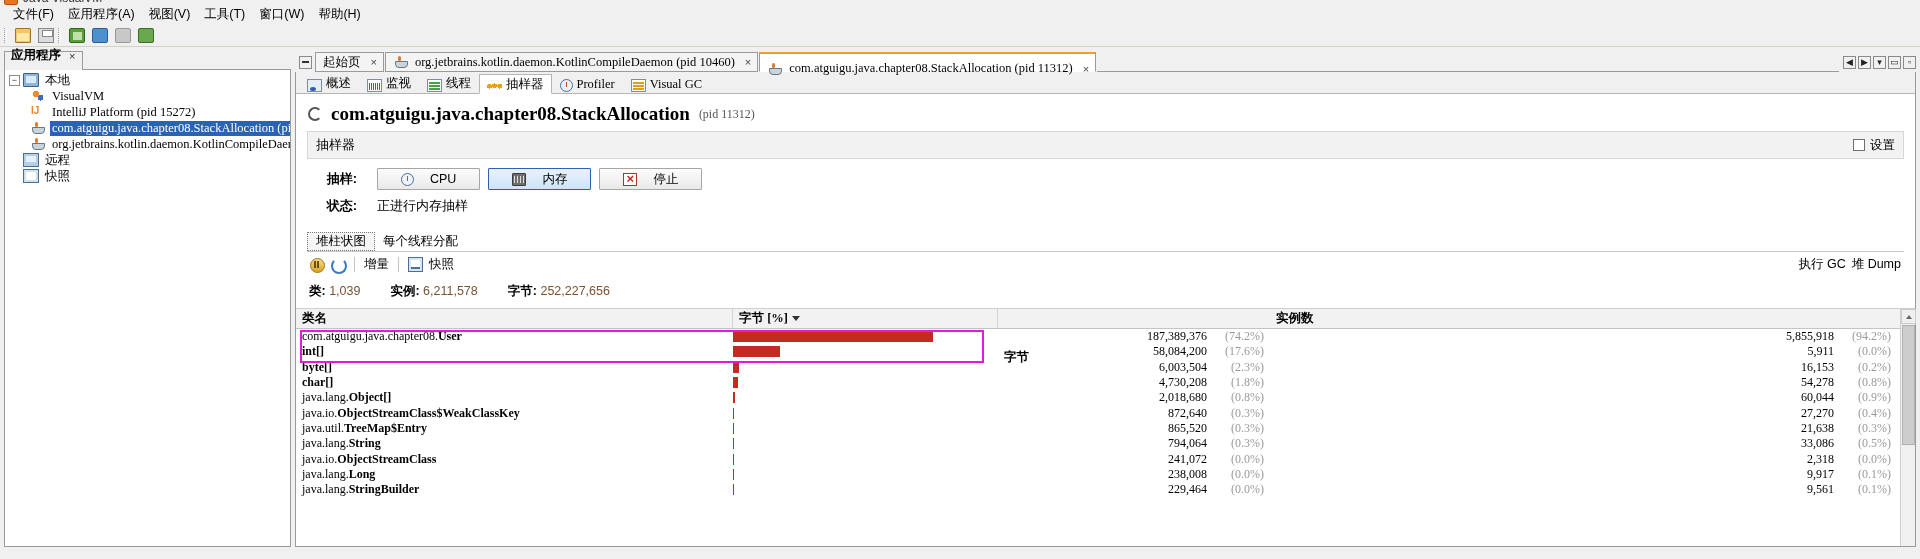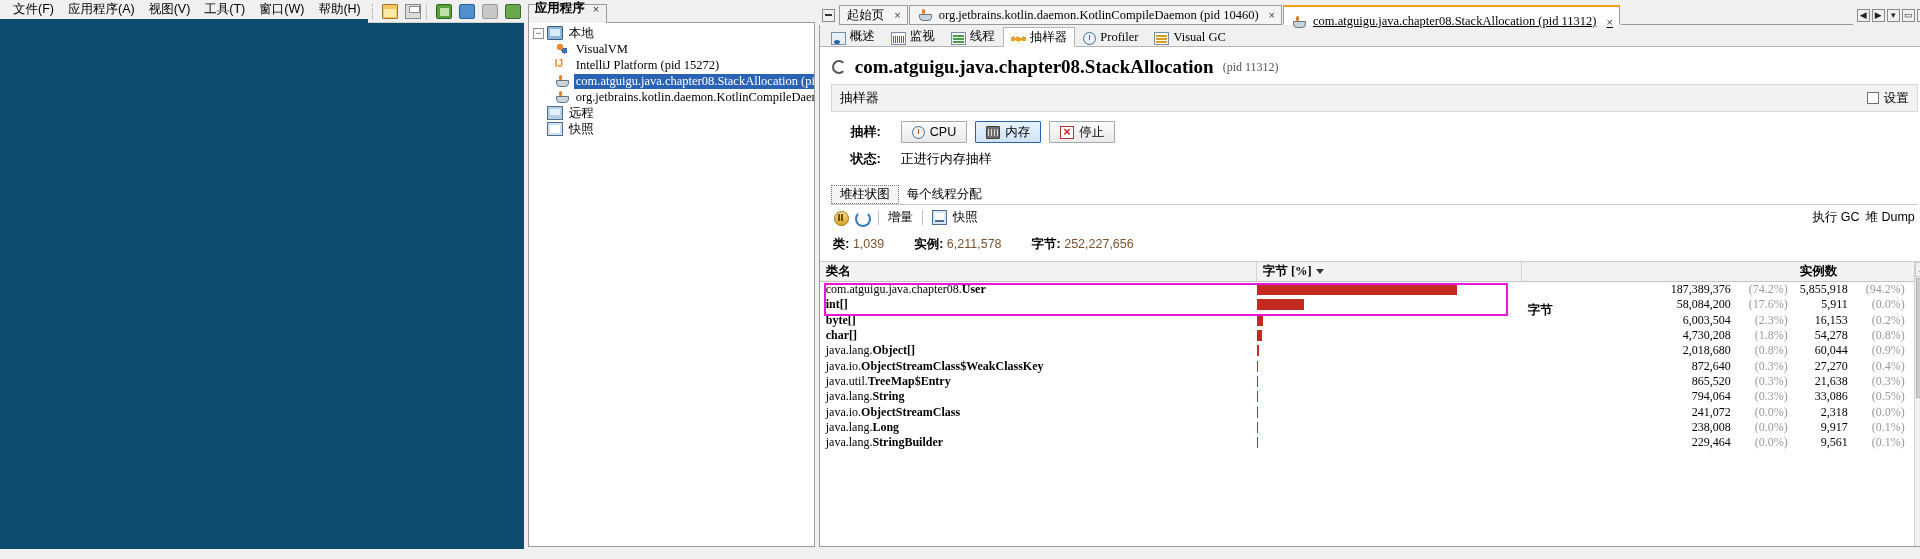--- a/index.html
+++ b/index.html
@@ -5,21 +5,21 @@
   * { box-sizing: border-box; }
   html, body {
     margin: 0; padding: 0;
     width: 1920px; height: 559px;
     overflow: hidden;
     background: #f0f0f0;
     font-family: "Liberation Sans", sans-serif;
     font-size: 12px;
     color: #000;
   }
-  .app { width: 1920px; height: 549px; position: relative; background: #0c4a6e; display: flex; flex-direction: row; }
+  .app { width: 1920px; height: 549px; position: relative; background: #0c4a6e; display: flex; flex-direction: column; }
 
   
   .titlebar {
     height: 5px; background: #f0f0f0; position: relative; overflow: hidden;
     border-bottom: 0px;
   }
   .titlebar-inner { position: absolute; top: -9px; left: 4px; display: flex; align-items: center; gap: 5px; font-size: 12px; color: #333; }
   .tb-icon { width: 14px; height: 14px; background: #e8761a; border: 1px solid #b35511; border-radius: 2px; position: relative; }
 
   
@@ -96,21 +96,21 @@
   .doc-tabrow { display: flex; align-items: flex-end; height: 22px; position: relative; }
   .doc-collapse { width: 20px; display: flex; align-items: center; justify-content: center; height: 20px; }
   .sqbtn { width: 13px; height: 13px; border: 1px solid #8a8a8a; background: #f0f0f0; display: flex; align-items: center; justify-content: center; }
   .sqbtn i { display: block; width: 7px; height: 2px; background: #333; }
   .dtab {
     height: 20px; display: flex; align-items: center; gap: 6px;
     border: 1px solid #9a9a9a; border-bottom: 1px solid #9a9a9a;
     background: #f4f4f4; padding: 0 6px 0 7px; font-size: 12.5px;
     font-family: "Liberation Serif", serif; white-space: nowrap; margin-right: 1px;
   }
-  .dtab.active { background: #fff; border-bottom-color: #fff; border-top: 2px solid #f3a020; padding-top: 12px; text-decoration: underline; }
+  .dtab.active { background: #fff; border-bottom-color: #fff; border-top: 2px solid #f3a020; padding-top: 12px; }
   .dtab .x { font-family: "Liberation Sans", sans-serif; font-size: 11px; color: #444; margin-left: 4px; }
   .dtab-fill { flex: 1; height: 20px; border-bottom: 1px solid #9a9a9a; }
   .doc-right-btns { display: flex; align-items: center; gap: 2px; padding-left: 4px; height: 20px; }
   .mini { width: 13px; height: 13px; border: 1px solid #8a8a8a; background: #f0f0f0; font-size: 9px;
           line-height: 11px; text-align: center; color: #222; }
 
   .doc-body { flex: 1; border: 1px solid #9a9a9a; border-top: none; background: #fff; display: flex; flex-direction: column; min-height: 0; }
 
   .subtabs { display: flex; align-items: flex-end; height: 22px; background: #f0f0f0; border-bottom: 1px solid #b5b5b5; padding-left: 3px; }
   .subtab { display: flex; align-items: flex-end; gap: 4px; height: 20px; padding: 0 7px; font-size: 12.5px;
@@ -147,22 +147,22 @@
     display: flex; align-items: center; justify-content: space-between;
   }
   .settings-box { display: flex; align-items: center; gap: 5px; font-size: 12.5px; }
   .cb { width: 12px; height: 12px; border: 1px solid #707070; background: #fff; }
 
   .ctrl-area { padding: 9px 0 0 0; margin: 0 11px; }
   .ctrl-row { display: flex; align-items: center; gap: 0; margin-bottom: 7px; }
   .ctrl-label { width: 70px; text-align: right; font-weight: bold; font-size: 13px; padding-right: 20px; }
   .btn {
     height: 22px; min-width: 60px; border: 1px solid #a6a6a6; background: linear-gradient(#fcfcfc,#e9e9e9);
-    display: inline-flex; align-items: center; justify-content: center; gap: 5px;
-    font-size: 12.5px; padding: 0 10px; margin-right: 8px; border-radius: 1px;
+    display: inline-flex; align-items: center; justify-content: center; gap: 16px;
+    font-size: 12.5px; padding: 0 23px; margin-right: 8px; border-radius: 1px;
   }
   .btn.primary { border: 1px solid #2a63b4; background: linear-gradient(#e8f2fd,#cfe3f8); }
   .bi { width: 14px; height: 13px; position: relative; flex: 0 0 auto; }
   .bi-cpu { border-radius: 50%; border: 1px solid #4a6f92; background: #eef4fb; width: 13px; height: 13px; }
   .bi-cpu:after { content:""; position:absolute; left:5px; top:2px; width:1px; height:5px; background:#c05020; }
   .bi-mem { background: #6e6e6e; border: 1px solid #3d3d3d; border-radius: 1px; }
   .bi-mem:after { content:""; position:absolute; left:1px; top:2px; right:1px; bottom:2px;
      background: repeating-linear-gradient(90deg,#ddd 0 1px,#6e6e6e 1px 3px); }
   .bi-stop { background: #fff; border: 1px solid #b03030; }
   .bi-stop:after { content:"\00d7"; position:absolute; left:2px; top:-3px; font-size:13px; color:#c22; font-weight:bold; }

